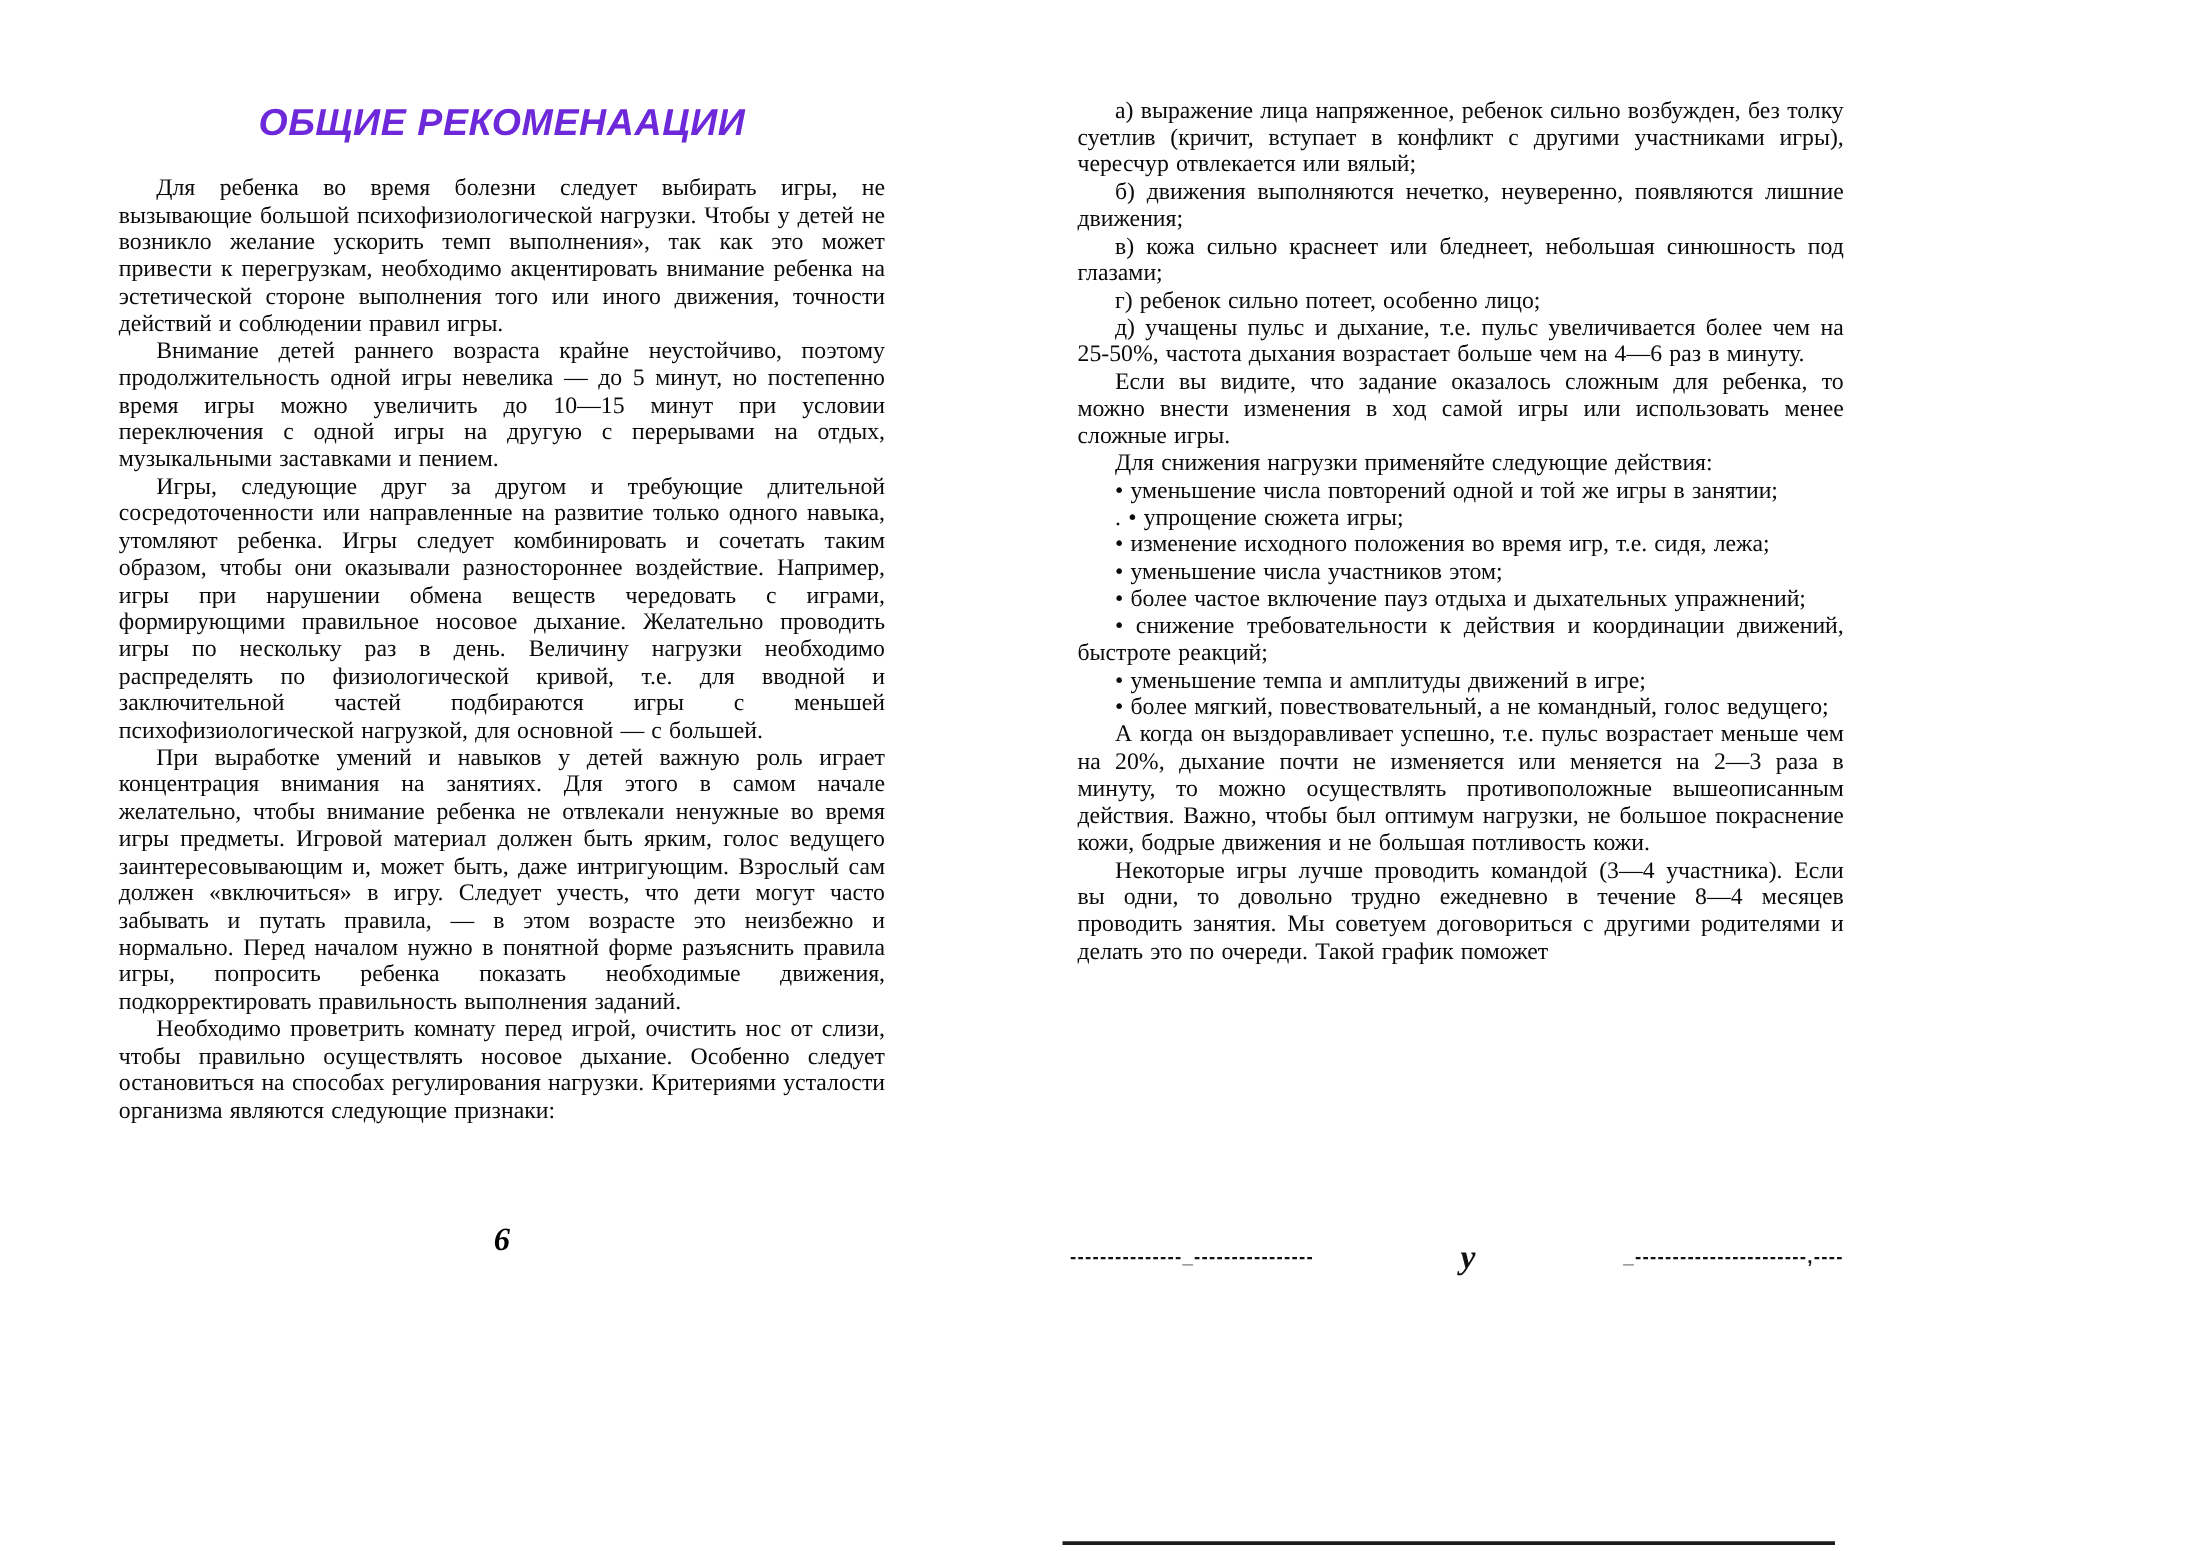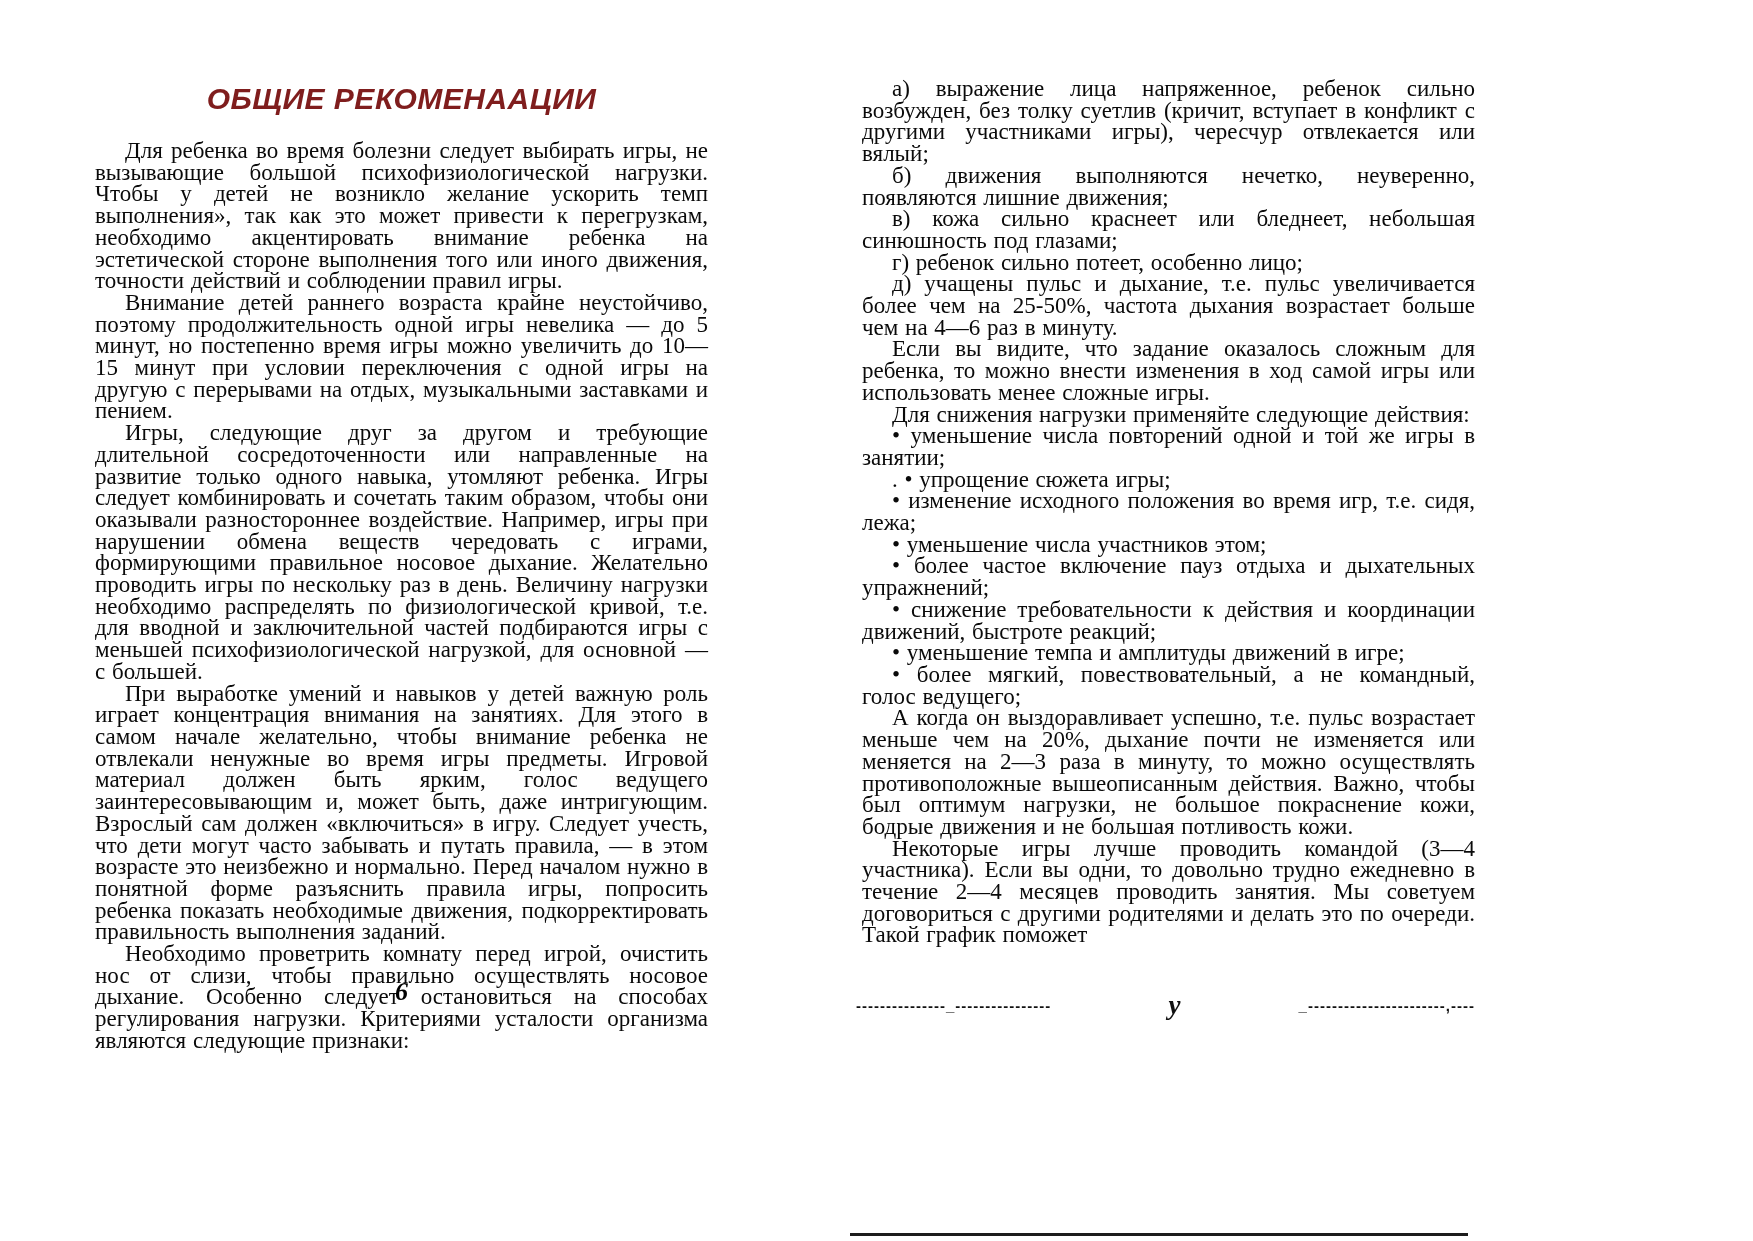--- a/index.html
+++ b/index.html
@@ -33,27 +33,27 @@
   }
   .title {
     margin: 8px 0 22px 0;
     text-align: center;
     font-family: "Liberation Sans", sans-serif;
     font-weight: bold;
     font-style: italic;
     font-size: 30px;
     line-height: 38px;
     letter-spacing: 0.5px;
-    color: #7f1d1d;
+    color: #6d28d9;
   }
   .para {
     margin: 0;
     text-align: justify;
     text-indent: 30px;
-    font-size: 23px;
+    font-size: 19px;
     line-height: 21.7px;
     word-spacing: 1px;
   }
   .page-number {
     position: absolute;
     top: 905px;
     left: 0;
     right: 0;
     text-align: center;
     font-weight: bold;
@@ -119,21 +119,21 @@
     <p class="para">Для снижения нагрузки применяйте следующие действия:</p>
     <p class="para">• уменьшение числа повторений одной и той же игры в занятии;</p>
     <p class="para">. • упрощение сюжета игры;</p>
     <p class="para">• изменение исходного положения во время игр, т.е. сидя, лежа;</p>
     <p class="para">• уменьшение числа участников этом;</p>
     <p class="para">• более частое включение пауз отдыха и дыхательных упражнений;</p>
     <p class="para">• снижение требовательности к действия и координации движений, быстроте реакций;</p>
     <p class="para">• уменьшение темпа и амплитуды движений в игре;</p>
     <p class="para">• более мягкий, повествовательный, а не командный, голос ведущего;</p>
     <p class="para">А когда он выздоравливает успешно, т.е. пульс возрастает меньше чем на 20%, дыхание почти не изменяется или меняется на 2—3 раза в минуту, то можно осуществлять противоположные вышеописанным действия. Важно, чтобы был оптимум нагрузки, не большое покраснение кожи, бодрые движения и не большая потливость кожи.</p>
-    <p class="para">Некоторые игры лучше проводить командой (3—4 участника). Если вы одни, то довольно трудно ежедневно в течение 2—4 месяцев проводить занятия. Мы советуем договориться с другими родителями и делать это по очереди. Такой график поможет</p>
+    <p class="para">Некоторые игры лучше проводить командой (3—4 участника). Если вы одни, то довольно трудно ежедневно в течение 8—4 месяцев проводить занятия. Мы советуем договориться с другими родителями и делать это по очереди. Такой график поможет</p>
     <div class="footer-artifact">
       <span>---------------_----------------</span>
       <span class="footer-letter">у</span>
       <span>_-----------------------,----</span>
     </div>
   </div>
 
   <div class="scan-edge-line"></div>
 
 </div>

